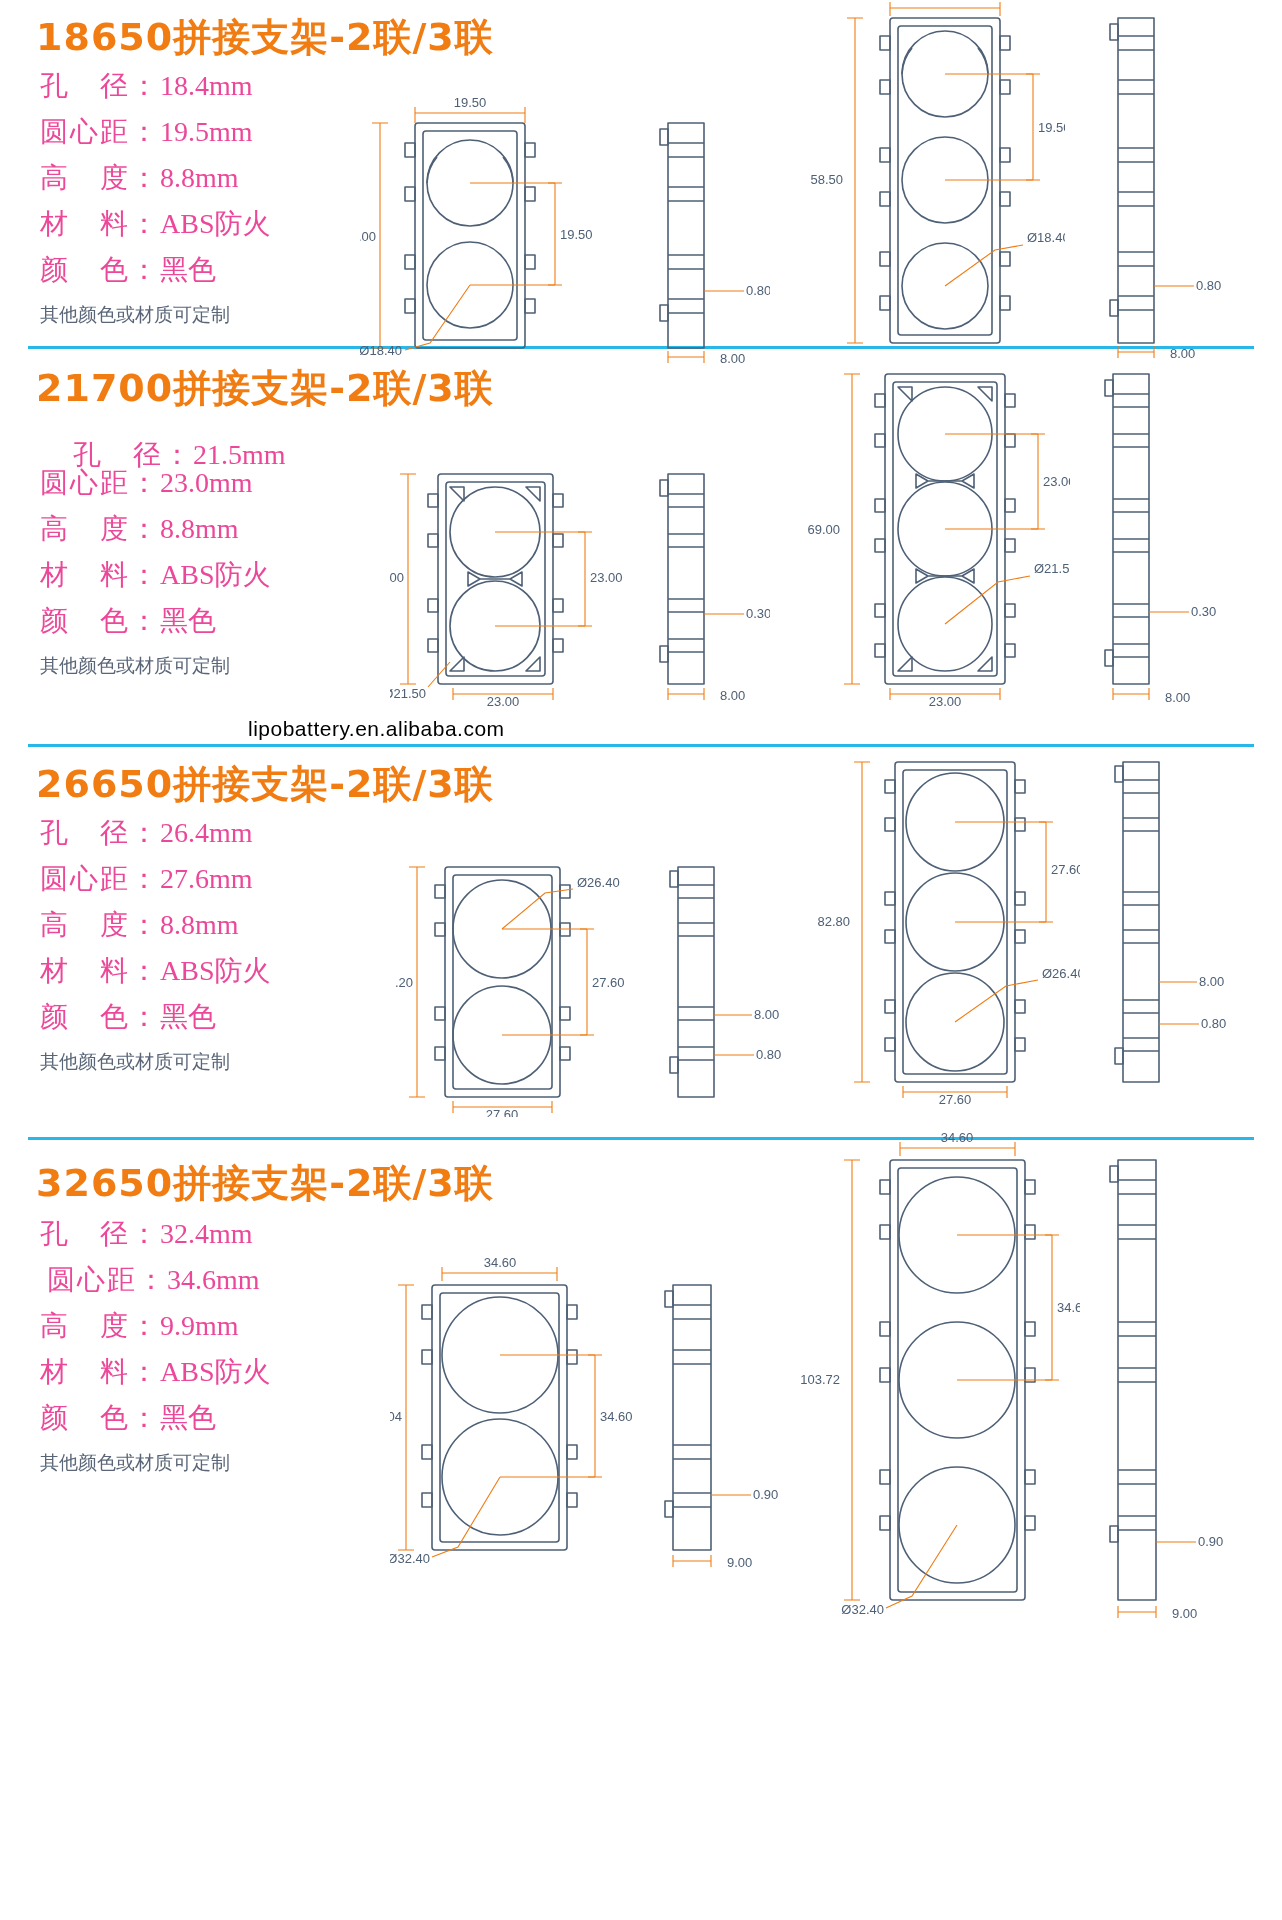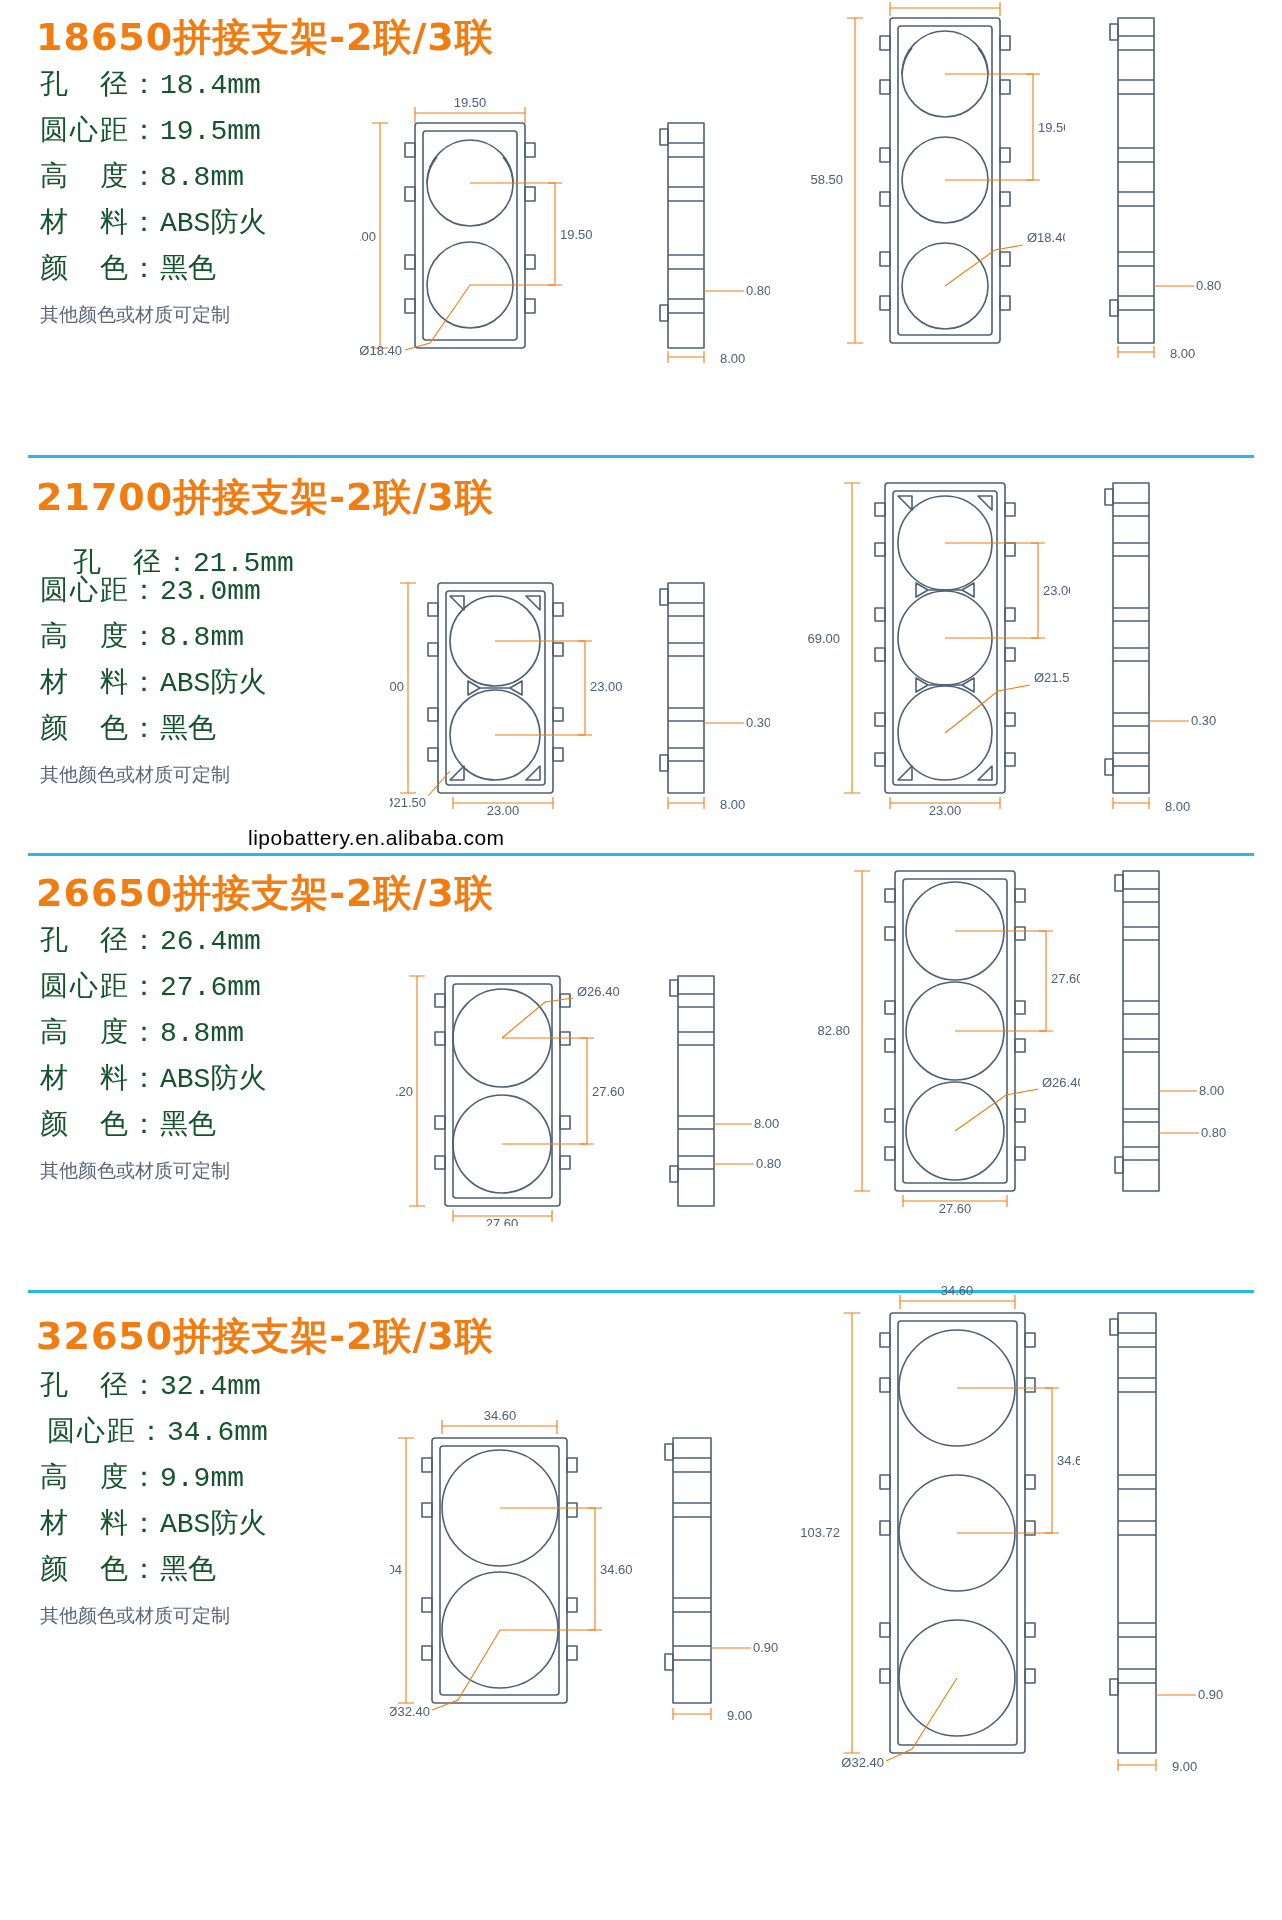--- a/index.html
+++ b/index.html
@@ -27,24 +27,24 @@
     font-size:38px;
     font-weight:bold;
     color:#f07c12;
     letter-spacing:1px;
     white-space:nowrap;
     font-family:"DejaVu Sans","Liberation Sans",sans-serif;
   }
   .spec{
     position:absolute;
     font-size:28px;
-    color:#14532d;
+    color:#ec4899;
     white-space:nowrap;
     line-height:1;
-    font-family:Liberation Mono, monospace;
+    font-family:Liberation Serif, serif;
   }
   .spec .lbl{letter-spacing:2px;}
   .note{
     position:absolute;
     font-size:19px;
     color:#5a6678;
     white-space:nowrap;
     font-family:"DejaVu Sans","Liberation Sans",sans-serif;
   }
   .watermark{
@@ -56,21 +56,21 @@
   }
   svg{display:block;}
   .dwg{position:absolute;}
   .ln{stroke:#4e6076;stroke-width:1.6;fill:none;stroke-linejoin:round;}
   .dim{stroke:#f07c12;stroke-width:1.1;fill:none;}
   .dimtxt{fill:#4e6076;font-size:13px;font-family:"Liberation Sans",sans-serif;}
 </style>
 </head>
 <body>
 
-<div class="section" style="height:455px;">
+<div class="section" style="height:346px;">
   <div class="sec-inner">
     <div class="title" style="left:36px;top:12px;">18650拼接支架-2联/3联</div>
 
     <div class="spec" style="left:40px;top:72px;">
       <span class="lbl">孔　径：</span><span>18.4mm</span>
     </div>
     <div class="spec" style="left:40px;top:118px;">
       <span class="lbl">圆心距：</span><span>19.5mm</span>
     </div>
     <div class="spec" style="left:40px;top:164px;">
@@ -295,21 +295,21 @@
         <text x="80" y="348">8.00</text>
       </g>
     </svg>
 
     <div class="watermark" style="left:248px;top:368px;">lipobattery.en.alibaba.com</div>
   </div>
 </div>
 
 <div class="divider"></div>
 
-<div class="section" style="height:434px;">
+<div class="section" style="height:390px;">
   <div class="sec-inner">
     <div class="title" style="left:36px;top:12px;">26650拼接支架-2联/3联</div>
 
     <div class="spec" style="left:40px;top:72px;">
       <span class="lbl">孔　径：</span><span>26.4mm</span>
     </div>
     <div class="spec" style="left:40px;top:118px;">
       <span class="lbl">圆心距：</span><span>27.6mm</span>
     </div>
     <div class="spec" style="left:40px;top:164px;">

